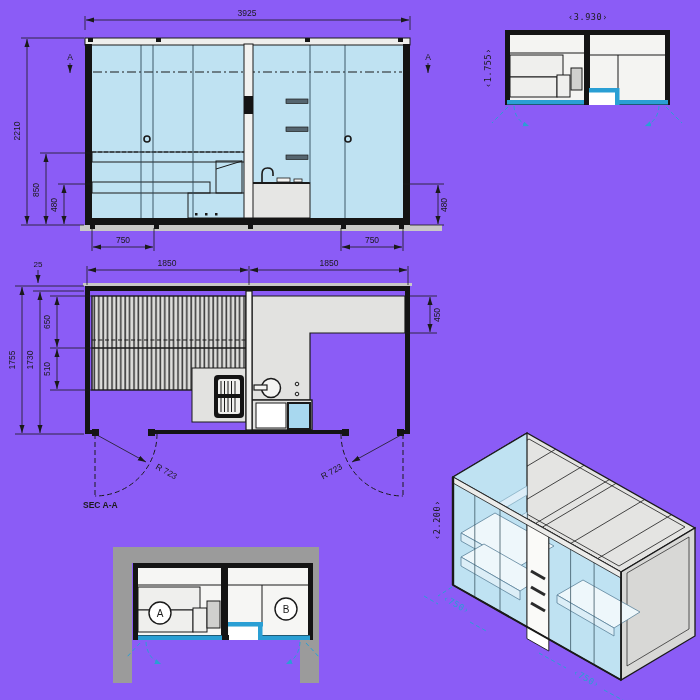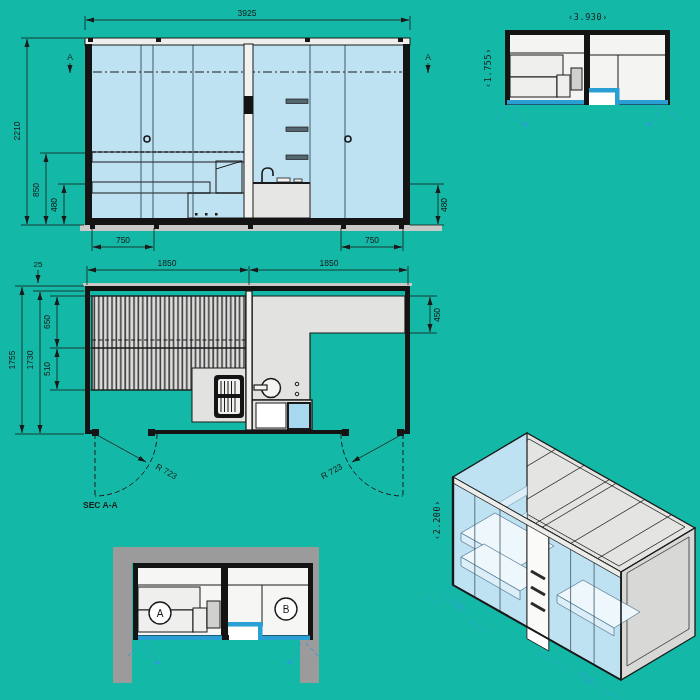--- a/index.html
+++ b/index.html
@@ -1,16 +1,16 @@
 <!DOCTYPE html>
 <html><head>
 <meta charset="utf-8">
 <style>
   html,body{margin:0;padding:0;background:#ffffff;}
-  .stage{width:700px;height:700px;position:relative;background:#14b8a6;overflow:hidden;}
+  .stage{width:700px;height:700px;position:relative;background:#8b5cf6;overflow:hidden;}
   svg{display:block;}
   .dim{font-family:"Liberation Sans",sans-serif;font-size:8.5px;fill:#1a1a1a;}
   .dim-sm{font-family:"Liberation Sans",sans-serif;font-size:8px;fill:#1a1a1a;}
   .seclbl{font-family:"Liberation Sans",sans-serif;font-size:8.5px;font-weight:700;fill:#1a1a1a;}
   .mono{font-family:"DejaVu Sans Mono",monospace;font-size:8.5px;letter-spacing:0.6px;fill:#1a1a1a;}
   .mono-cyan{font-family:"DejaVu Sans Mono",monospace;font-size:8.5px;letter-spacing:0.6px;fill:#2a9fd4;}
   .roomlbl{font-family:"Liberation Sans",sans-serif;font-size:10px;fill:#1a1a1a;}
   .dln{stroke:#1a1a1a;stroke-width:0.8;fill:none;}
   .wall{fill:#141414;}
   .bench-line{stroke:#1a1a1a;stroke-width:1;fill:none;}

